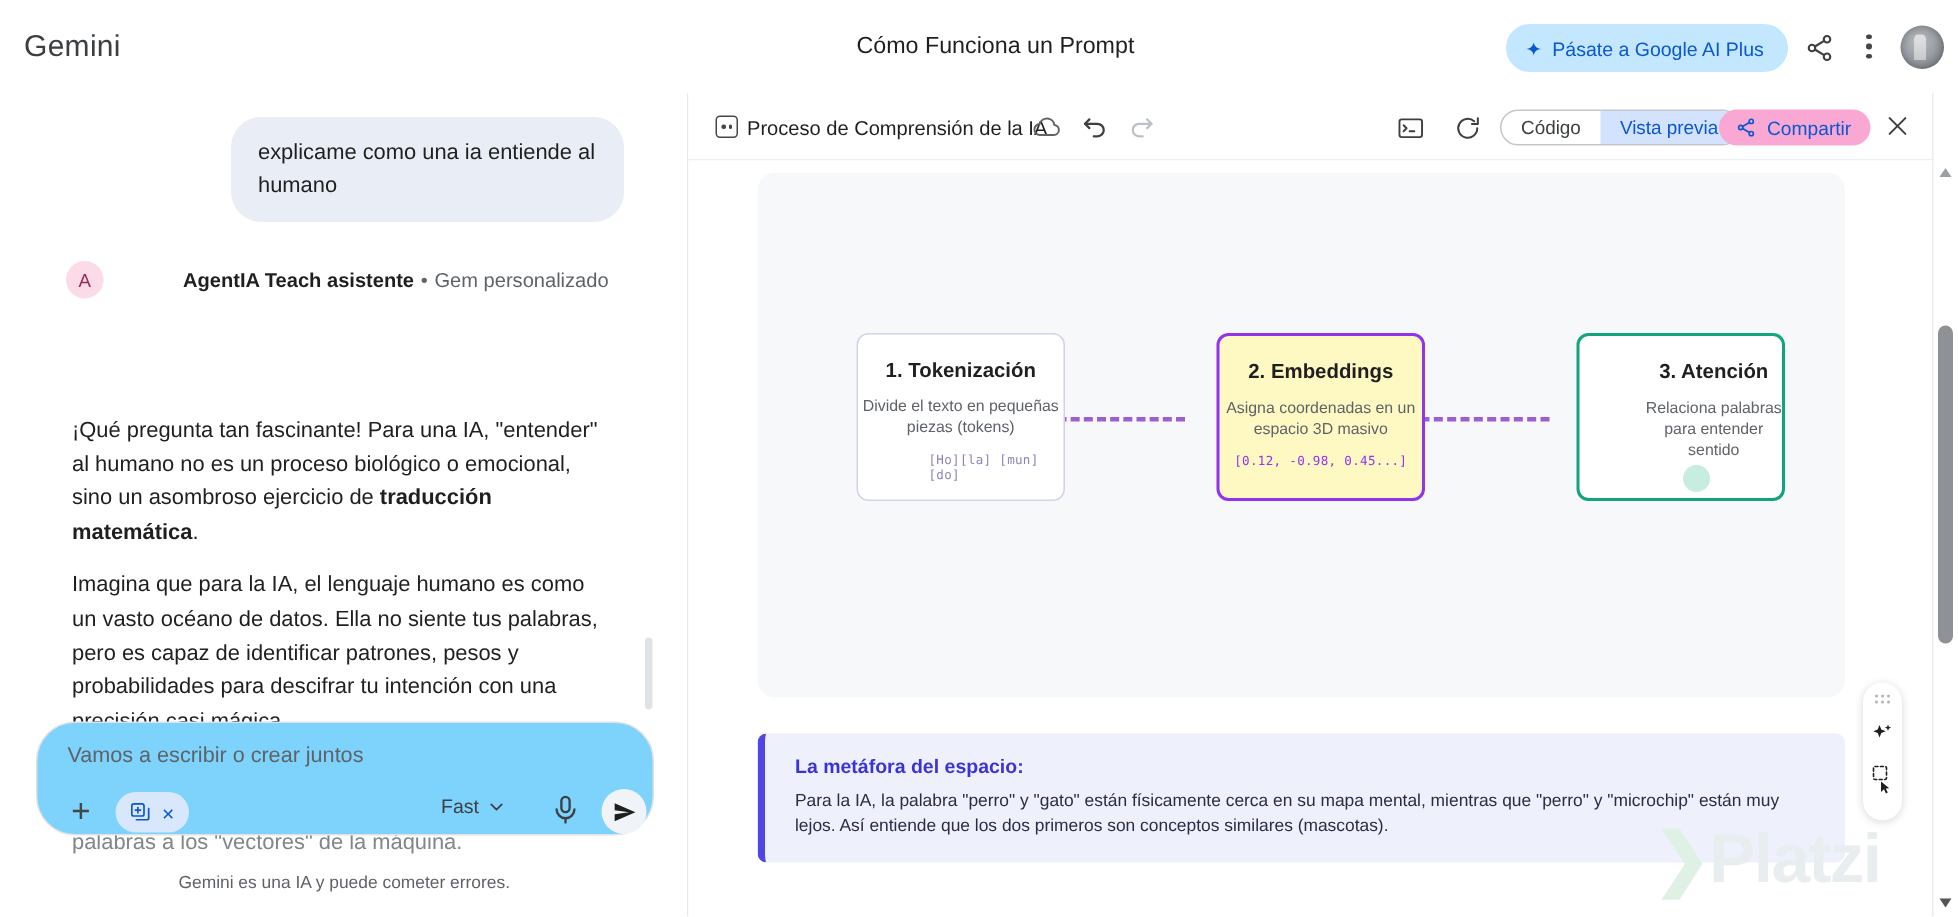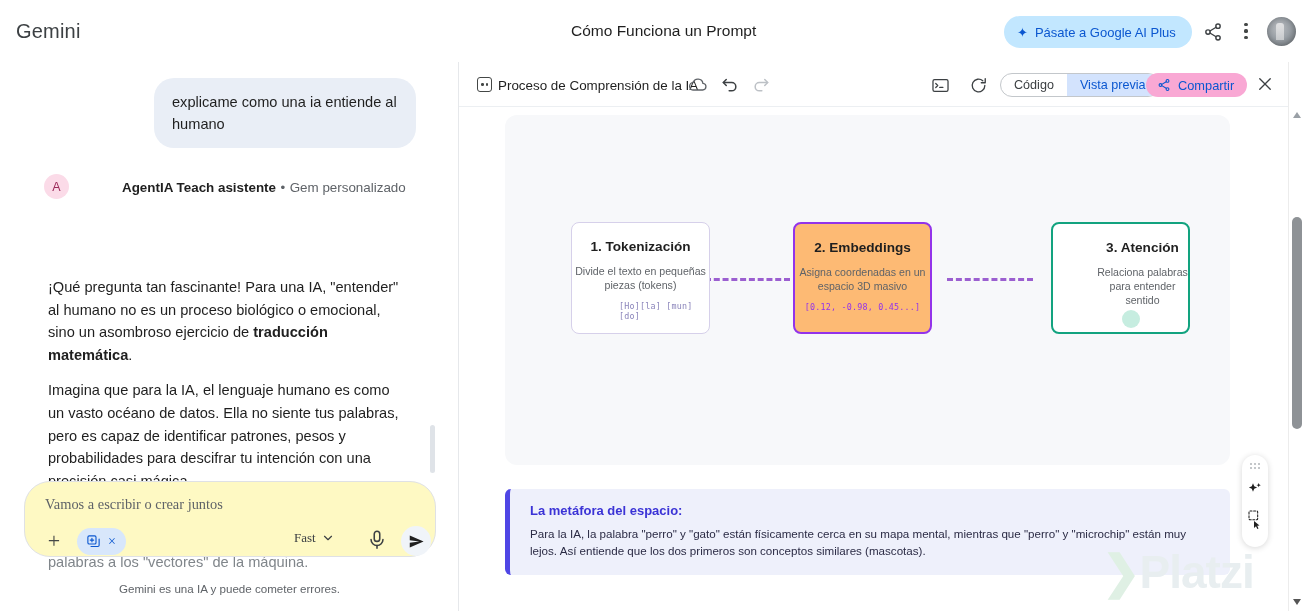--- a/index.html
+++ b/index.html
@@ -74,21 +74,21 @@
     position: absolute; left: 48px; top: 214px; width: 360px;
     font-size: 14.6px; line-height: 22.6px; color: #1f1f1f;
   }
   .msg-body p { margin-bottom: 13px; }
   .msg-body p.faded { color: #80868b; }
   .msg-body b { font-weight: 700; }
 
   
   .composer {
     position: absolute; left: 24px; top: 419px; width: 412px; height: 76px;
-    background: #fef9c3; border: 1px solid #dfe1e5; border-radius: 26px; font-family: Liberation Serif, serif;
+    background: #7dd3fc; border: 1px solid #dfe1e5; border-radius: 26px;
   }
   .composer-placeholder {
     position: absolute; left: 20px; top: 14px; font-size: 14.4px; color: #5f6368;
   }
   .comp-plus {
     position: absolute; left: 16px; top: 46px; width: 26px; height: 26px;
     display:flex; align-items:center; justify-content:center;
     font-size: 22px; color: #444746; cursor: pointer; line-height:1;
   }
   .comp-chip {
@@ -183,21 +183,21 @@
     padding-top: 16px;
   }
   .step h3 { font-size: 13.6px; font-weight: 700; color: #1f1f1f; margin-bottom: 10px; }
   .step p  { font-size: 10.6px; line-height: 14px; color: #5f6368; text-align: center; }
   .step code {
     font-family: "DejaVu Sans Mono", "Liberation Mono", monospace;
     font-size: 8.4px; margin-top: 9px; letter-spacing: .2px;
   }
   .s1 { left: 66px;  border: 1.6px solid #d6d0ea; }
   .s1 code { color: #8b85bb; margin-left: 47px; }
-  .s2 { left: 288px; border: 2px solid #9333ea; background: #fdba74; }
+  .s2 { left: 306px; border: 2px solid #9333ea; background: #fef9c3; }
   .s2 code { color: #9333ea; }
   .s3 { left: 546px; border: 2px solid #12a37f; padding-left: 44px; }
   .green-dot {
     position: absolute; left: 69px; bottom: 4px; width: 18px; height: 18px;
     border-radius: 50%; background: #c6ede0;
   }
 
   .metaphor {
     position: absolute; left: 0; top: 374px; width: 725px; min-height: 74px;
     background: #eef0fb; border-left: 5px solid #4f46e5;

